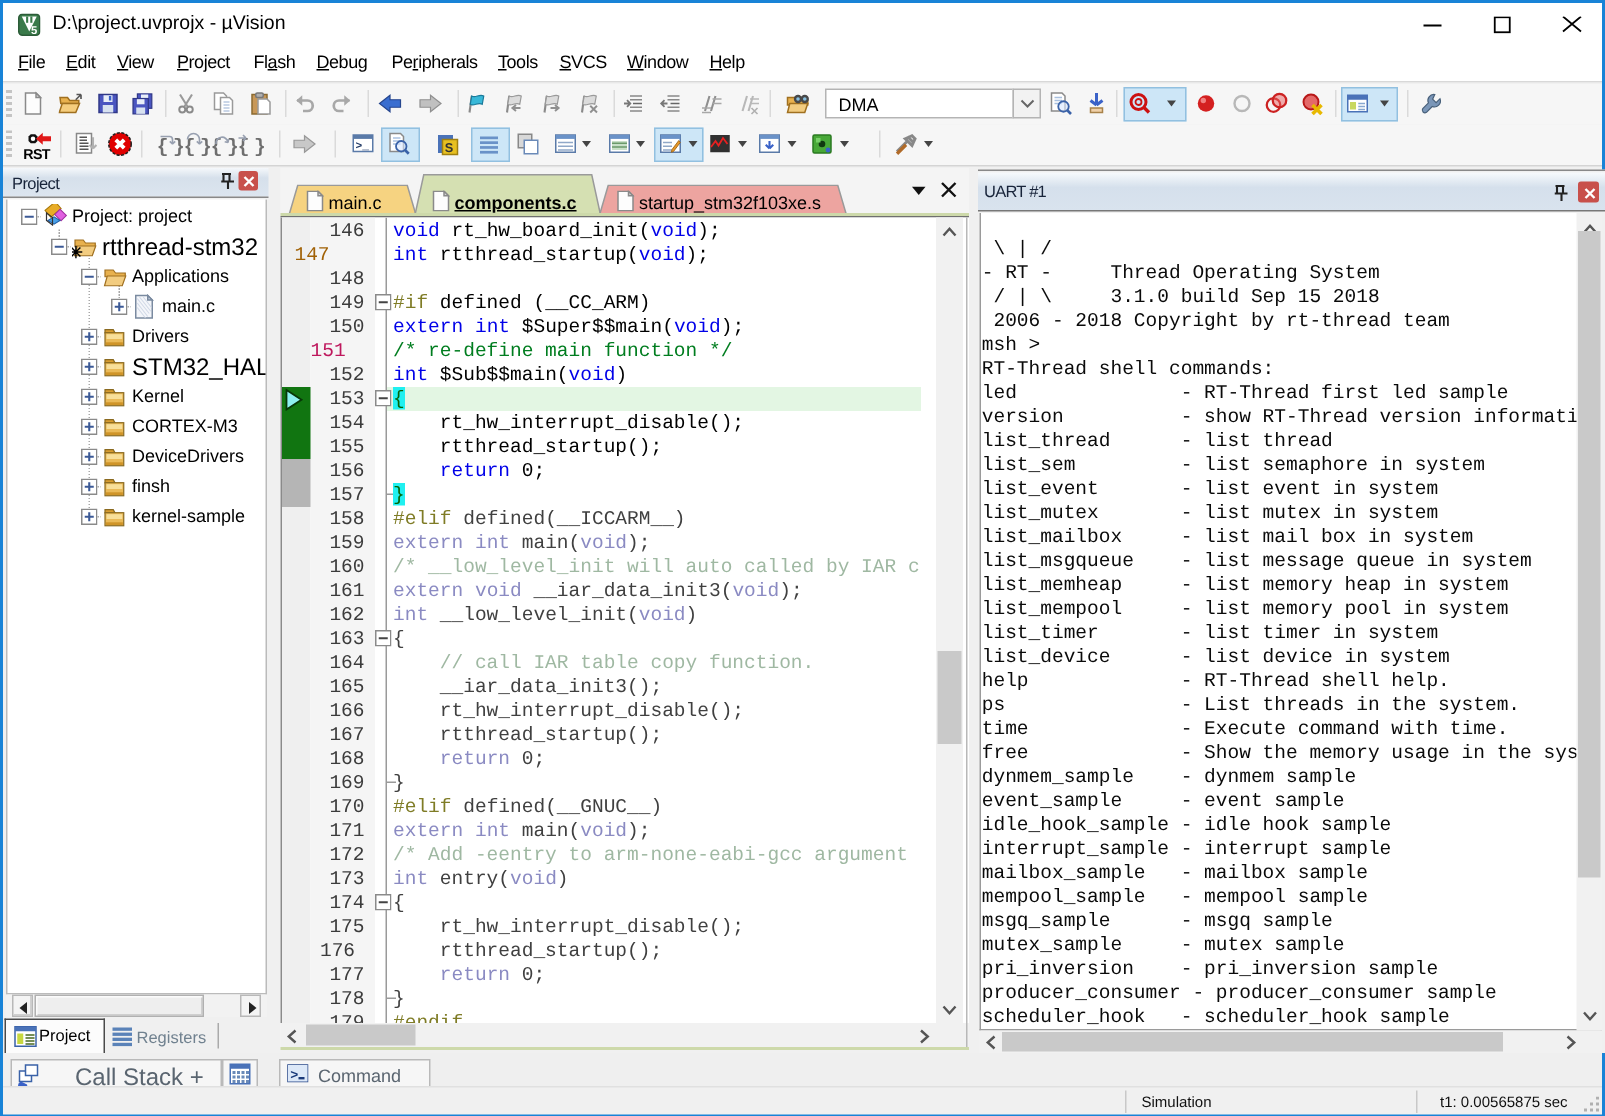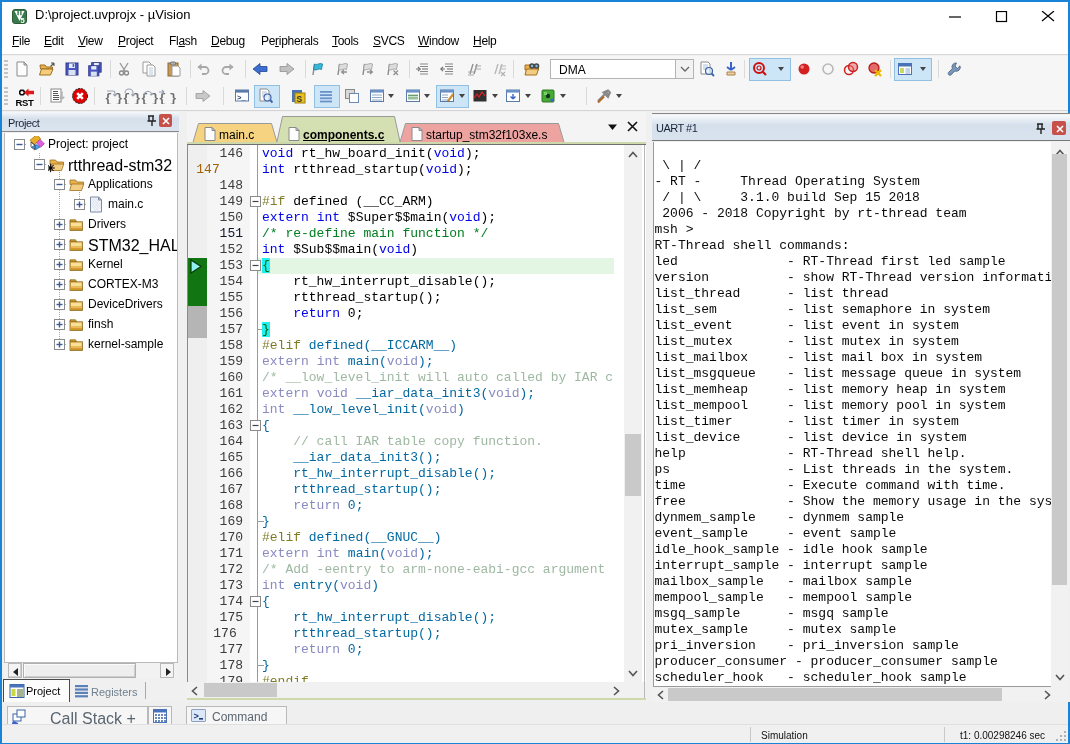--- a/index.html
+++ b/index.html
@@ -13,21 +13,21 @@
 .menuitem { position:absolute; top:6px; font-size:12px; letter-spacing:-0.3px; color:#000; }
 #toolbar1 { position:absolute; left:0; top:54px; width:1066px; height:27px; background:#f6f6f6; }
 #toolbar2 { position:absolute; left:0; top:81px; width:1066px; height:28px; background:#f6f6f6; border-bottom:1px solid #d4d4d4; }
 .tbsep { position:absolute; top:4px; width:1px; height:18px; background:#dadada; }
 .grip { position:absolute; left:2px; top:4px; width:4px; height:19px;
   background:repeating-linear-gradient(to bottom,#c4c4c4 0 2px,transparent 2px 4px); }
 .hlbox { position:absolute; background:#cde6f7; border:1px solid #92c0e0; }
 .dd { position:absolute; width:0; height:0; border-left:3.5px solid transparent; border-right:3.5px solid transparent; border-top:4px solid #444; }
 .mline { position:absolute; white-space:pre; font:13px/16px "Liberation Mono", monospace; }
 .k { color:#0101e8; } .c { color:#007d1f; } .p { color:#7f7c26; }
-.gk { color:#8a8ac2; } .gc { color:#9fb8a2; } .g { color:#0369a1;font-family:Liberation Mono, monospace; }
+.gk { color:#8a8ac2; } .gc { color:#9fb8a2; } .g { color:#404040;font-family:Liberation Mono, monospace; }
 </style>
 </head>
 <body>
 <div id="win">
 <div id="titlebar">
 <svg class="abs" style="left:10px;top:7px" width="15" height="15" viewBox="0 0 15 15">
  <rect x="0.5" y="0.5" width="14" height="14" rx="2.5" fill="#3a7a4a" stroke="#2c5c38"></rect>
  <path d="M2.5 2 H12.5 L7.5 12 Z" fill="#fff"></path>
  <rect x="5.4" y="2" width="1.4" height="4.2" fill="#3a7a4a"></rect>
  <rect x="8.2" y="2" width="1.4" height="4.2" fill="#3a7a4a"></rect>
@@ -593,21 +593,21 @@
           <path d="M2 1 L12 7.5 L2 14 z" fill="#8ef0f0" stroke="#083808" stroke-width="1.2"></path>
         </svg>
         <div class="abs" style="left:0;top:161px;width:19px;height:32px;background:#b5b5b5"></div>
         <div class="abs" style="left:70px;top:113px;width:357px;height:16px;background:#e3f6e3"></div>
         <div class="abs" style="left:69px;top:0;width:1px;height:537px;background:#9a9a9a"></div>
         <div class="mline" style="left:19px;top:1px;width:36px;text-align:right;color:#3c3c3c">146</div>
         <div class="mline" style="left:2px;top:17px;width:36px;text-align:center;color:#a16207">147</div>
         <div class="mline" style="left:19px;top:33px;width:36px;text-align:right;color:#3c3c3c">148</div>
         <div class="mline" style="left:19px;top:49px;width:36px;text-align:right;color:#3c3c3c">149</div>
         <div class="mline" style="left:19px;top:65px;width:36px;text-align:right;color:#3c3c3c">150</div>
-        <div class="mline" style="left:19px;top:81px;width:36px;text-align:right;color:#0f172a">151</div>
+        <div class="mline" style="left:19px;top:81px;width:36px;color:#be185d">151</div>
         <div class="mline" style="left:19px;top:97px;width:36px;text-align:right;color:#3c3c3c">152</div>
         <div class="mline" style="left:19px;top:113px;width:36px;text-align:right;color:#3c3c3c">153</div>
         <div class="mline" style="left:19px;top:129px;width:36px;text-align:right;color:#3c3c3c">154</div>
         <div class="mline" style="left:19px;top:145px;width:36px;text-align:right;color:#3c3c3c">155</div>
         <div class="mline" style="left:19px;top:161px;width:36px;text-align:right;color:#3c3c3c">156</div>
         <div class="mline" style="left:19px;top:177px;width:36px;text-align:right;color:#3c3c3c">157</div>
         <div class="mline" style="left:19px;top:193px;width:36px;text-align:right;color:#3c3c3c">158</div>
         <div class="mline" style="left:19px;top:209px;width:36px;text-align:right;color:#3c3c3c">159</div>
         <div class="mline" style="left:19px;top:225px;width:36px;text-align:right;color:#3c3c3c">160</div>
         <div class="mline" style="left:19px;top:241px;width:36px;text-align:right;color:#3c3c3c">161</div>
@@ -804,21 +804,21 @@
           <text x="2.5" y="10" font-size="9" font-weight="bold" fill="#1a3a7a" font-family="Liberation Mono">&gt;</text>
           <rect x="8" y="9" width="4" height="1.6" fill="#1a3a7a"></rect>
         </svg>
         <div class="abs" style="left:25px;top:3px;font-size:12px;color:#5a6570">Command</div>
       </div>
     </div>
     <div class="abs" style="left:0;top:722px;width:1066px;height:19px;background:#f0f0f0;border-top:1px solid #e0e0e0">
       <div class="abs" style="left:748px;top:2px;width:1px;height:15px;background:#c8c8c8"></div>
       <div class="abs" style="left:759px;top:5px;font-size:10px;color:#111">Simulation</div>
       <div class="abs" style="left:942px;top:2px;width:1px;height:15px;background:#c8c8c8"></div>
-      <div class="abs" style="left:958px;top:5px;font-size:10px;color:#111">t1: 0.00298246 sec</div>
+      <div class="abs" style="left:958px;top:5px;font-size:10px;color:#111">t1: 0.00565875 sec</div>
       <svg class="abs" style="left:1054px;top:6px" width="11" height="11">
         <rect x="8" y="0" width="2" height="2" fill="#b0b0b0"></rect>
         <rect x="4" y="4" width="2" height="2" fill="#b0b0b0"></rect>
         <rect x="8" y="4" width="2" height="2" fill="#b0b0b0"></rect>
         <rect x="0" y="8" width="2" height="2" fill="#b0b0b0"></rect>
         <rect x="4" y="8" width="2" height="2" fill="#b0b0b0"></rect>
         <rect x="8" y="8" width="2" height="2" fill="#b0b0b0"></rect>
       </svg>
     </div>
   </div>

